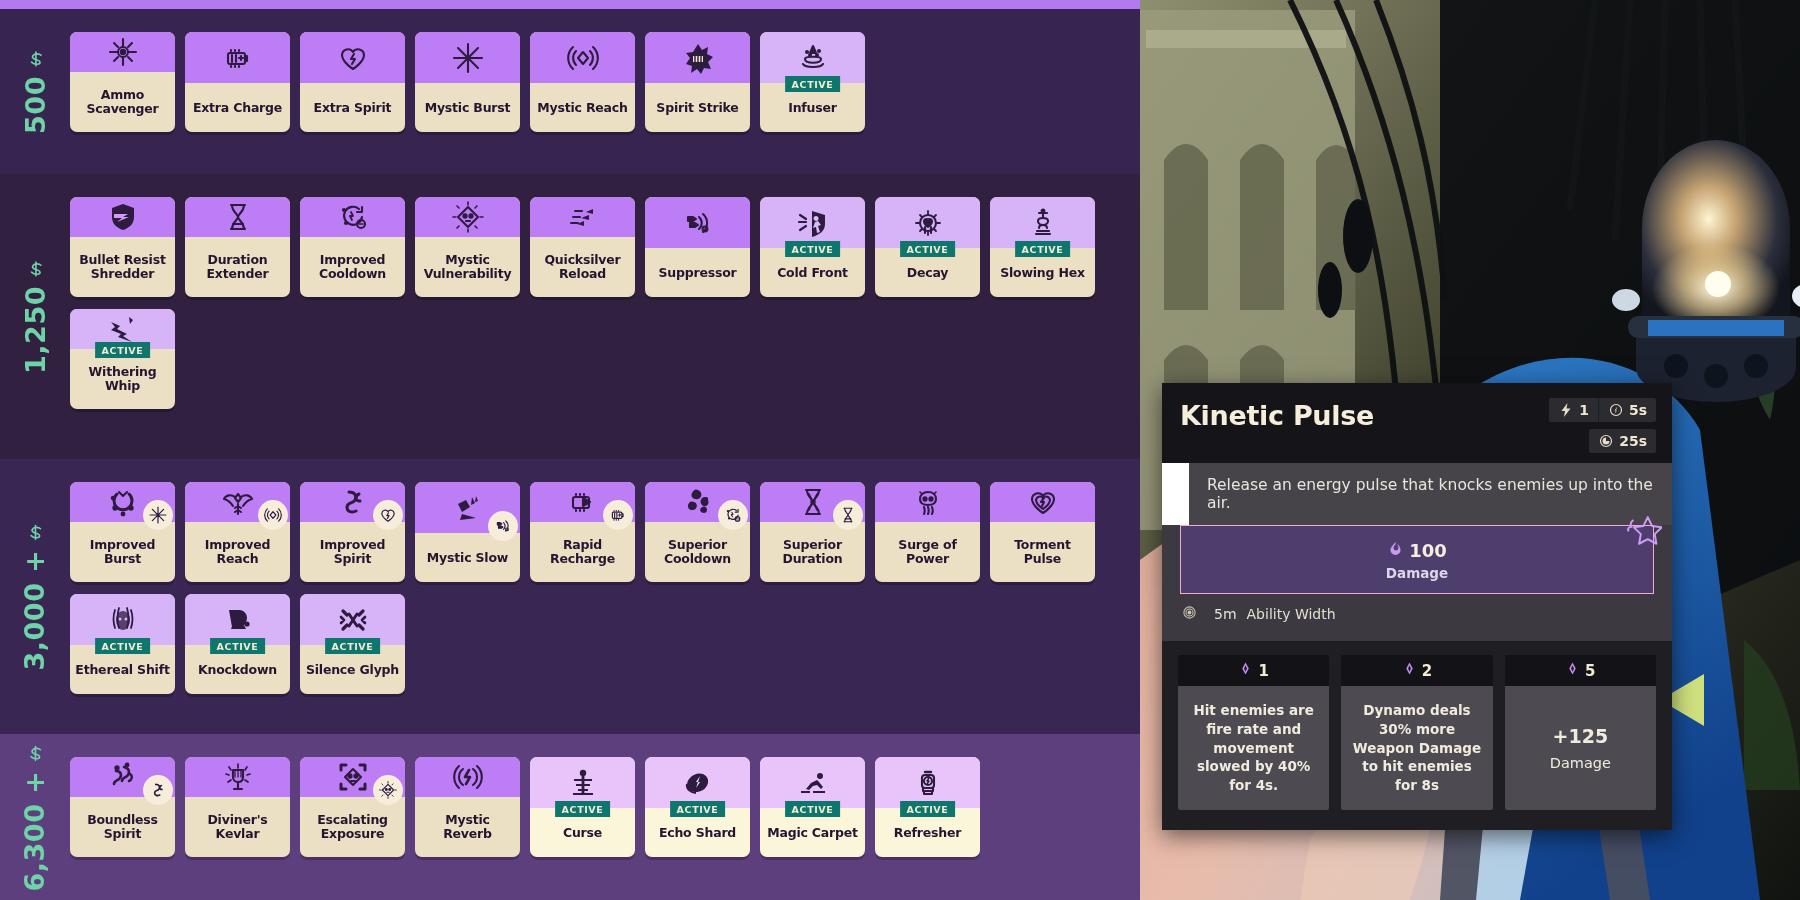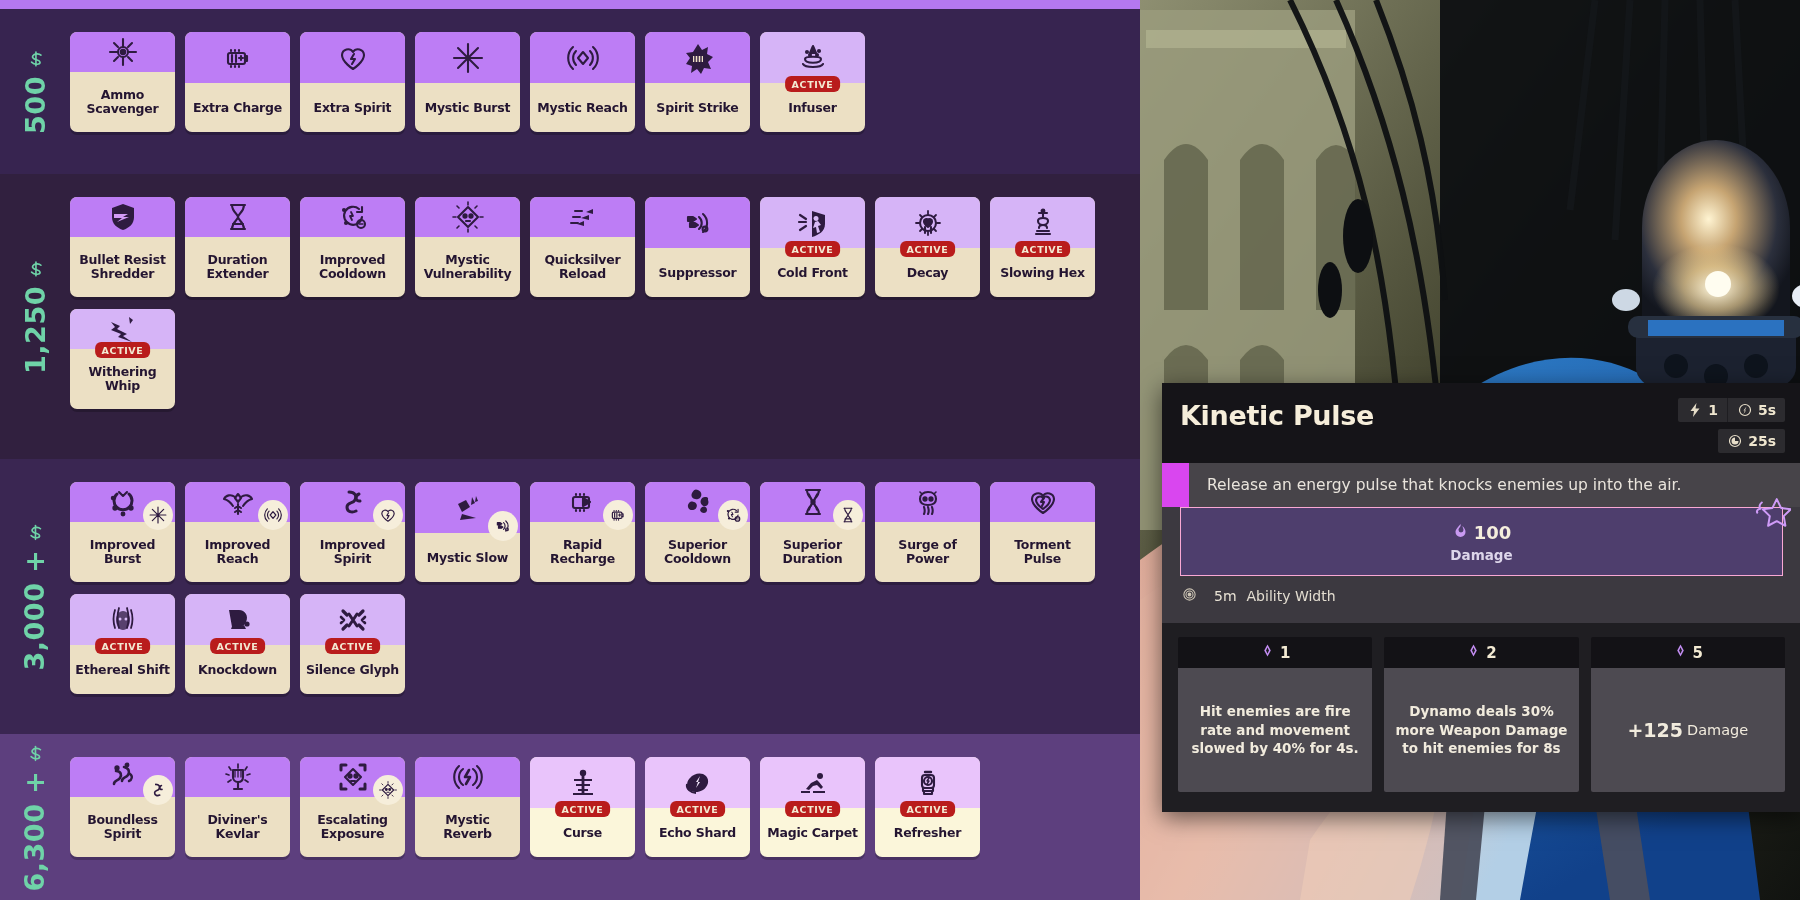--- a/index.html
+++ b/index.html
@@ -82,27 +82,27 @@
     font-weight: 700;
     line-height: 1.12;
     color: #241531;
     font-family: "DejaVu Sans", sans-serif;
     letter-spacing: -0.2px;
   }
   .badge-active {
     position: absolute;
     left: 50%; transform: translateX(-50%);
     bottom: -9px;
-    background: #b91c1c;
+    background: #0f766e;
     color: #f3ead2;
     font-size: 9.5px;
     font-weight: 700;
     letter-spacing: 0.6px;
     padding: 2.5px 7px 2.5px 7px;
-    border-radius: 6px;
+    border-radius: 0;
     z-index: 3;
     font-family: "DejaVu Sans", sans-serif;
   }
   .mini-ico {
     position: absolute;
     right: 2px; bottom: -8px;
     width: 30px; height: 30px;
     border-radius: 50%;
     background: #f6eedb;
     display: flex; align-items: center; justify-content: center;
@@ -116,22 +116,22 @@
     width: 660px; height: 900px;
     overflow: hidden;
     background: #0c0e10;
   }
   #art-bg { position: absolute; inset: 0; }
   #art-bg svg { display: block; width: 660px; height: 900px; }
 
   #tooltip {
     position: absolute;
     left: 22px; top: 383px;
-    width: 639px;
-    background: #d946ef;
+    width: 510px;
+    background: #ffffff;
     box-shadow: 0 6px 22px rgba(0,0,0,0.55);
     overflow: hidden;
   }
   #tt-head {
     position: relative;
     background: #151418;
     height: 80px;
     padding: 17px 18px 0 18px;
   }
   #tt-title {
@@ -206,21 +206,21 @@
     min-height: 124px;
     padding: 12px 8px;
     display: flex; align-items: center; justify-content: center;
     text-align: center;
     color: #f1ebdd;
     font-size: 13.5px;
     font-weight: 700;
     line-height: 1.38;
     font-family: "DejaVu Sans", sans-serif;
   }
-  .upg-body.plain { flex-direction: row; gap: 4px; }
+  .upg-body.plain { flex-direction: column; gap: 4px; }
   .upg-body .big { font-size: 19px; font-weight: 700; }
   .upg-body .sub { font-size: 14.5px; font-weight: 400; }
 </style>
 </head>
 <body>
 
 <div id="root">
 
   <div id="shop">
     <div id="topbar"></div>

